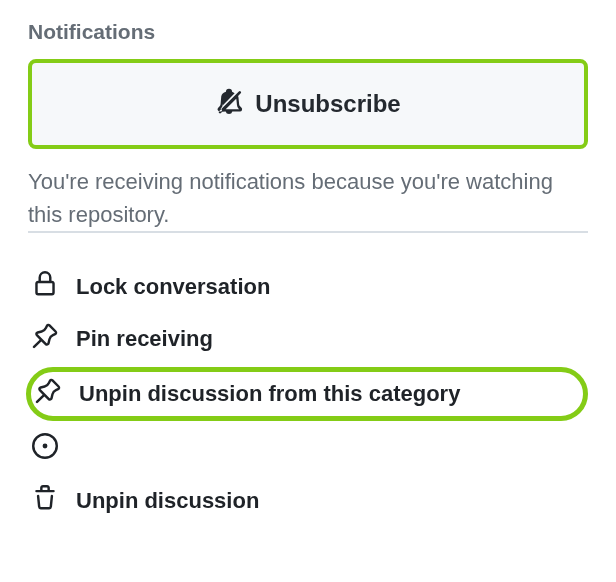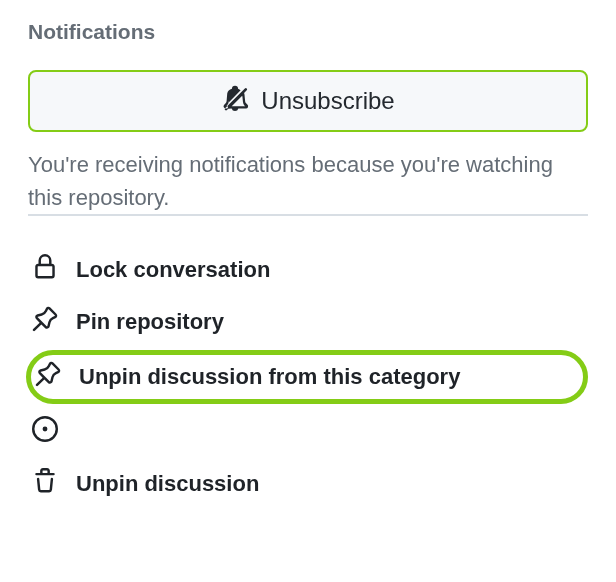--- a/index.html
+++ b/index.html
@@ -7,34 +7,34 @@
       font-family: -apple-system, BlinkMacSystemFont, "Segoe UI", Helvetica, Arial, sans-serif;
       background: #ffffff;
       color: #1f2328;
       width: 616px;
       padding: 20px 28px;
     }
     .section-heading {
       color: #656d76;
       font-size: 21px;
       font-weight: 600;
-      margin-bottom: 26px;
+      margin-bottom: 15px;
     }
     .btn {
       display: flex;
       align-items: center;
       justify-content: center;
       gap: 12px;
       width: 100%;
-      padding: 12px 16px;
+      padding: 24px 16px;
       background: #f6f8fa;
-      border: 2px solid #84cc16;
+      border: 4px solid #84cc16;
       border-radius: 8px;
       font-size: 24px;
-      font-weight: 400;
+      font-weight: 700;
       color: #24292f;
       cursor: pointer;
     }
     .btn svg { width: 28px; height: 28px; }
     .desc {
       color: #656d76;
       font-size: 22px;
       line-height: 1.5;
       margin-top: 16px;
     }
@@ -91,21 +91,21 @@
     <li class="action-item">
       <span><svg viewBox="0 0 16 16" fill="currentColor">
           <path d="M4 4a4 4 0 0 1 8 0v2h.25c.966 0 1.75.784 1.75 1.75v5.5A1.75 1.75 0 0 1 12.25 15h-8.5A1.75 1.75 0 0 1 2 13.25v-5.5C2 6.784 2.784 6 3.75 6H4Zm8.25 3.5h-8.5a.25.25 0 0 0-.25.25v5.5c0 .138.112.25.25.25h8.5a.25.25 0 0 0 .25-.25v-5.5a.25.25 0 0 0-.25-.25ZM10.5 6V4a2.5 2.5 0 1 0-5 0v2Z"></path>
         </svg></span>
       <span>Lock conversation</span>
     </li>
     <li class="action-item">
       <span><svg viewBox="0 0 16 16" fill="currentColor">
           <path d="m11.294.984 3.722 3.722a1.75 1.75 0 0 1-.504 2.826l-1.327.613a3.089 3.089 0 0 0-1.707 2.084l-.584 2.454c-.317 1.332-1.972 1.8-2.94.832L5.75 11.311 1.78 15.28a.749.749 0 1 1-1.06-1.06l3.969-3.97-2.204-2.204c-.968-.968-.5-2.623.832-2.94l2.454-.584a3.08 3.08 0 0 0 2.084-1.707l.613-1.327a1.75 1.75 0 0 1 2.826-.504ZM6.283 9.723l2.732 2.731a.25.25 0 0 0 .42-.119l.584-2.454a4.586 4.586 0 0 1 2.537-3.098l1.328-.613a.25.25 0 0 0 .072-.404l-3.722-3.722a.25.25 0 0 0-.404.072l-.613 1.328a4.584 4.584 0 0 1-3.098 2.537l-2.454.584a.25.25 0 0 0-.119.42l2.731 2.732Z"></path>
         </svg></span>
-      <span>Pin repository</span>
+      <span>Pin receiving</span>
     </li>
     <li class="action-item highlighted">
       <span><svg viewBox="0 0 16 16" fill="currentColor">
           <path d="m11.294.984 3.722 3.722a1.75 1.75 0 0 1-.504 2.826l-1.327.613a3.089 3.089 0 0 0-1.707 2.084l-.584 2.454c-.317 1.332-1.972 1.8-2.94.832L5.75 11.311 1.78 15.28a.749.749 0 1 1-1.06-1.06l3.969-3.97-2.204-2.204c-.968-.968-.5-2.623.832-2.94l2.454-.584a3.08 3.08 0 0 0 2.084-1.707l.613-1.327a1.75 1.75 0 0 1 2.826-.504ZM6.283 9.723l2.732 2.731a.25.25 0 0 0 .42-.119l.584-2.454a4.586 4.586 0 0 1 2.537-3.098l1.328-.613a.25.25 0 0 0 .072-.404l-3.722-3.722a.25.25 0 0 0-.404.072l-.613 1.328a4.584 4.584 0 0 1-3.098 2.537l-2.454.584a.25.25 0 0 0-.119.42l2.731 2.732Z"></path>
         </svg></span>
       <span>Unpin discussion from this category</span>
     </li>
     <li class="action-item">
       <span><svg viewBox="0 0 16 16" fill="currentColor">
           <path d="M8 9.5a1.5 1.5 0 1 0 0-3 1.5 1.5 0 0 0 0 3Z"></path>

